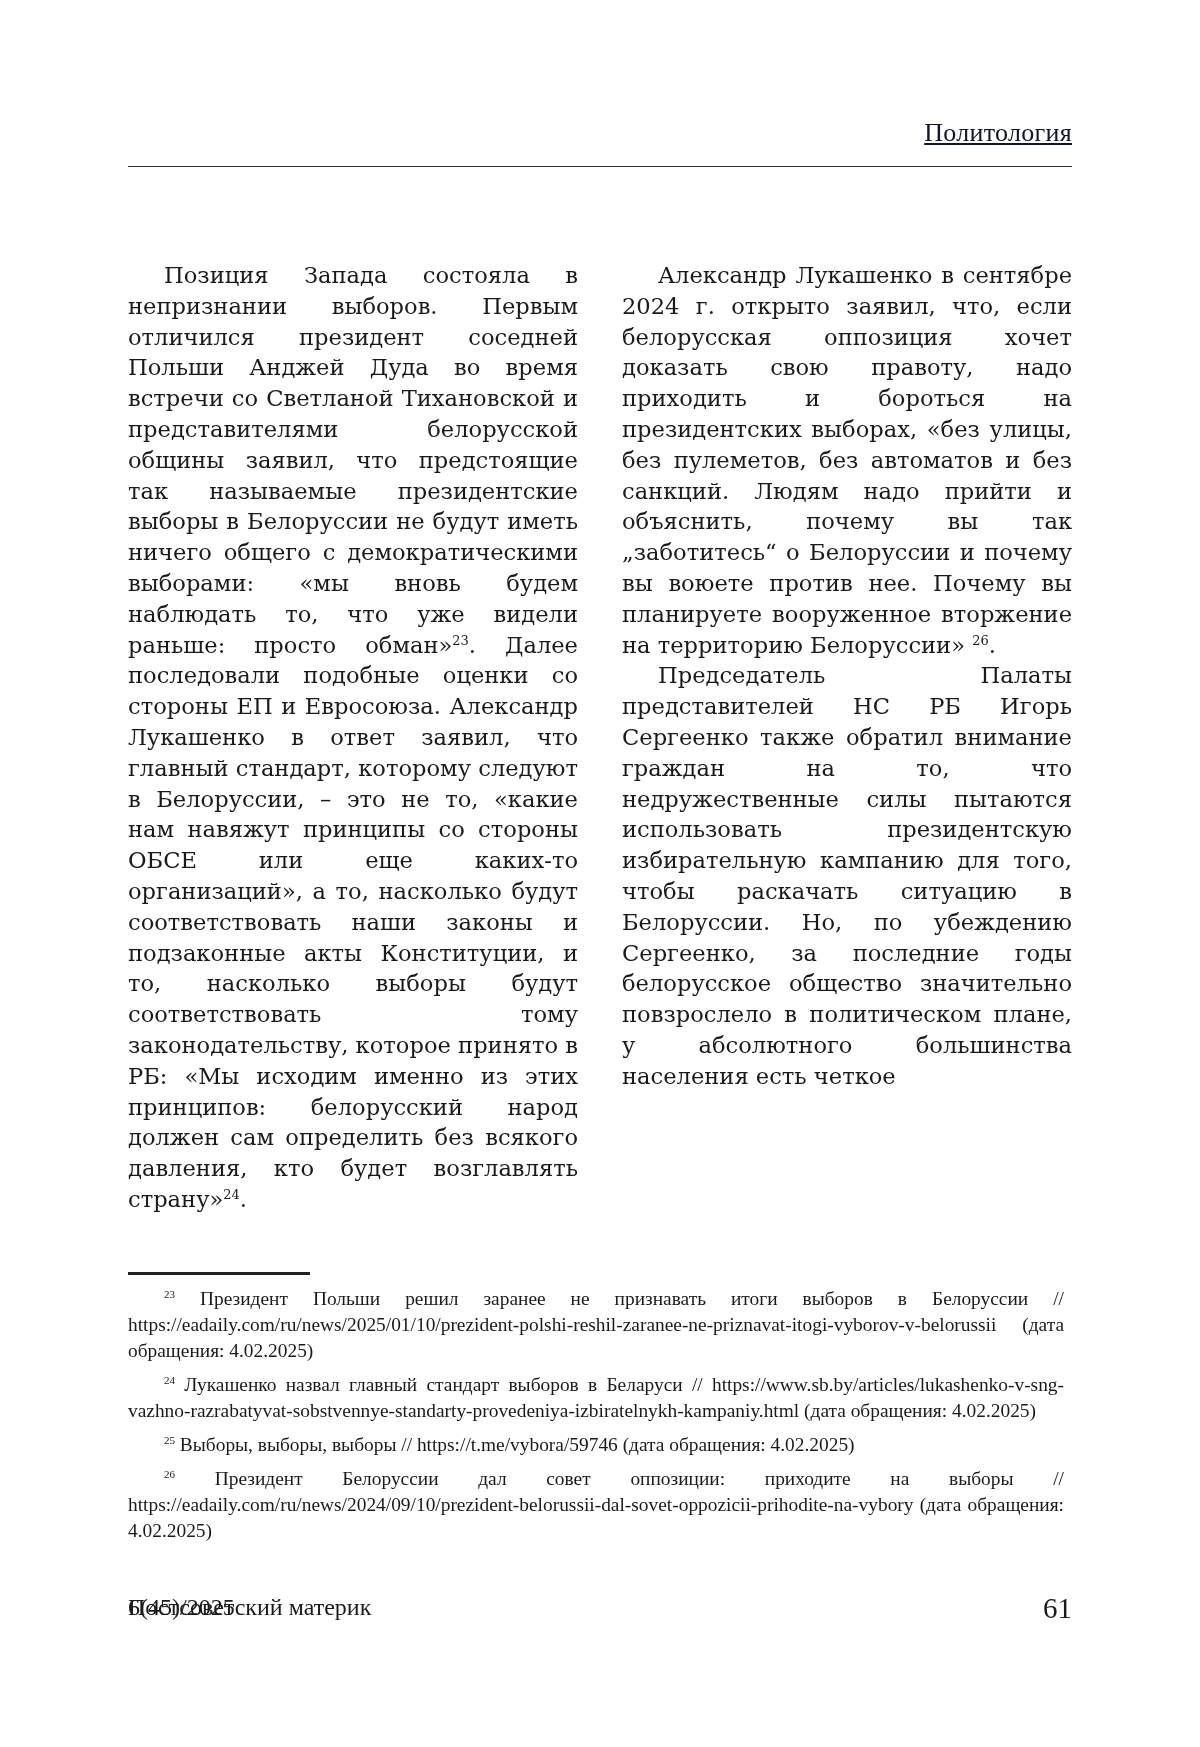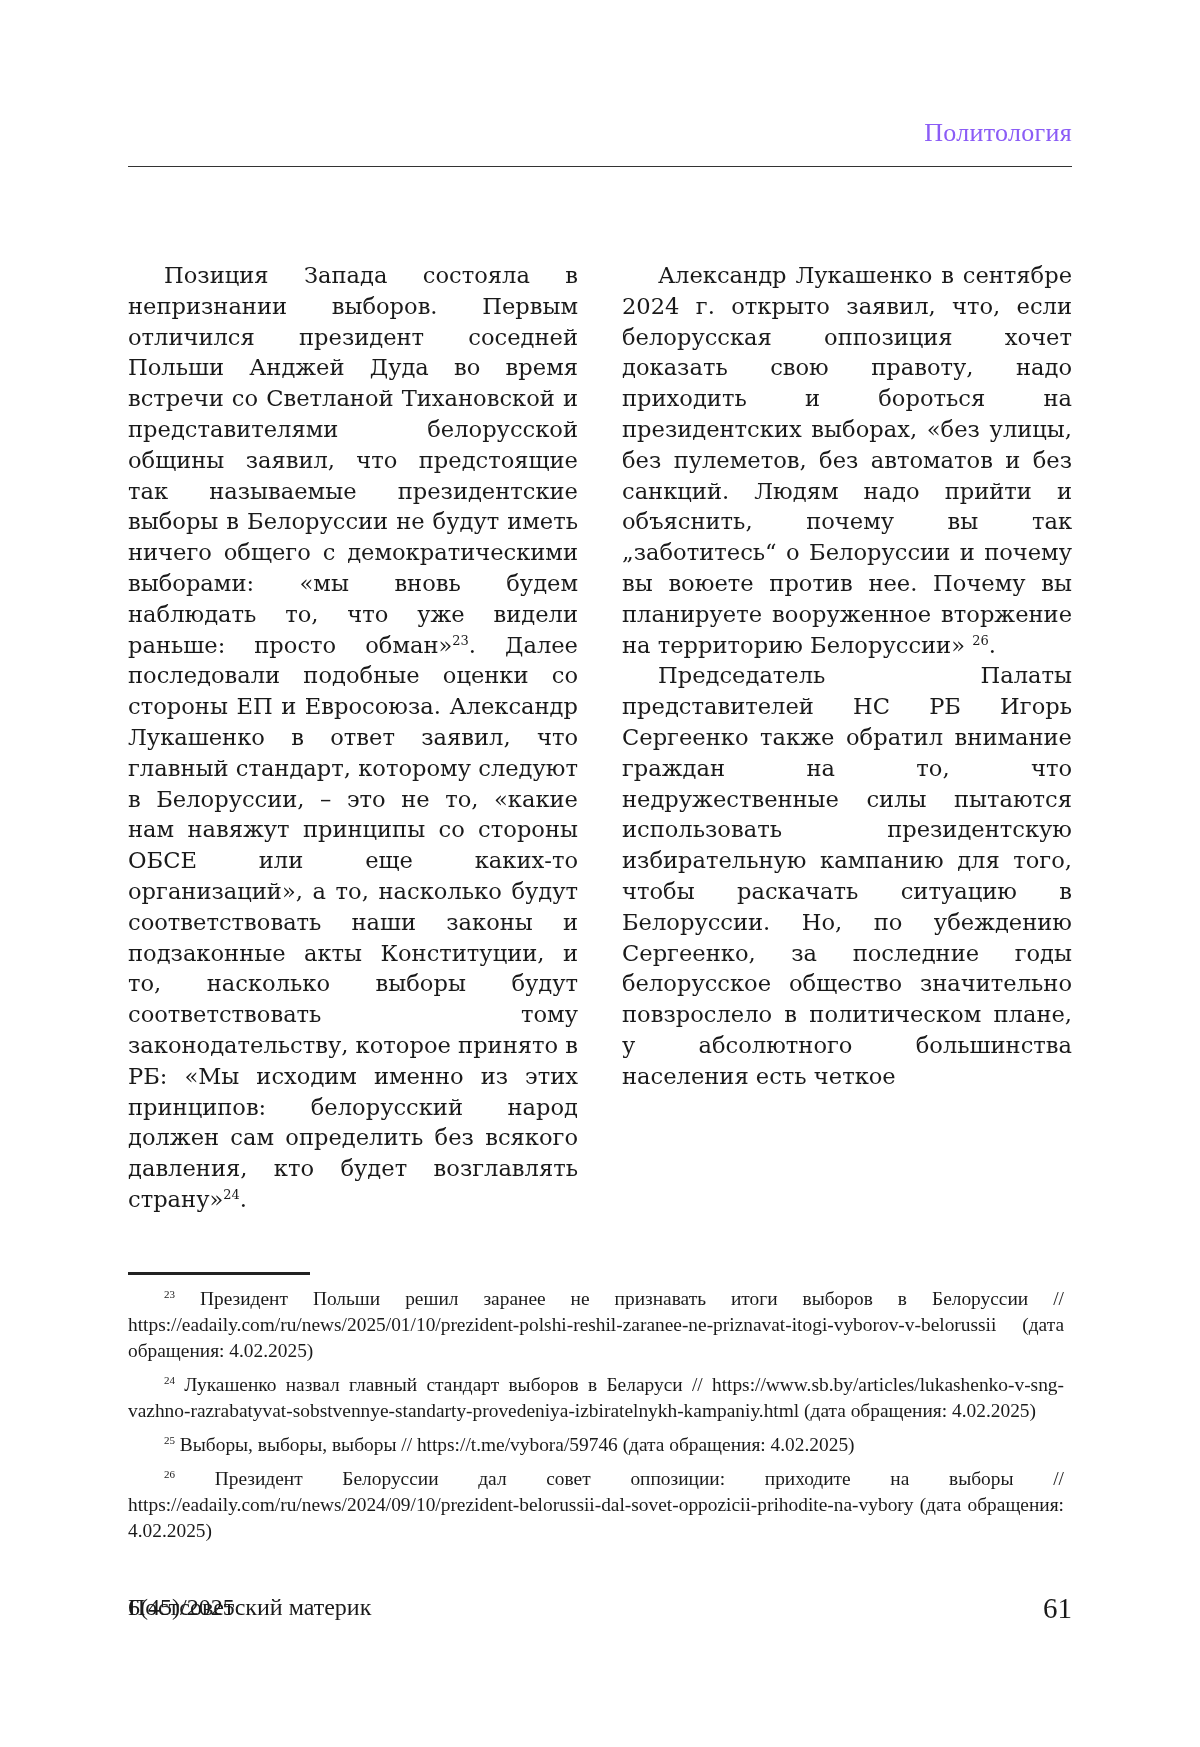--- a/index.html
+++ b/index.html
@@ -15,21 +15,22 @@
       color: #1a1a1a;
       font-family: "DejaVu Serif", "Liberation Serif", serif;
     }
     .running-head {
       position: absolute;
       top: 118px;
       right: 128px;
       font-family: "Liberation Serif", serif;
       font-size: 26px;
       letter-spacing: 0.3px;
-      color: #8b5cf6;
+      color: #0f172a;
+      text-decoration: underline;
     }
     .head-rule {
       position: absolute;
       top: 166px;
       left: 128px;
       width: 944px;
       height: 0;
       border-top: 1.5px solid #333;
     }
     .columns {

